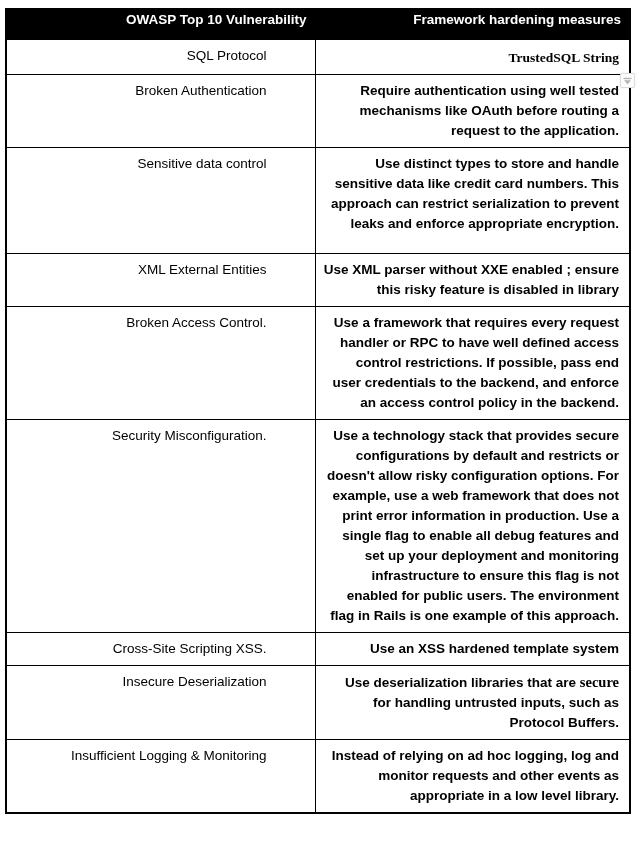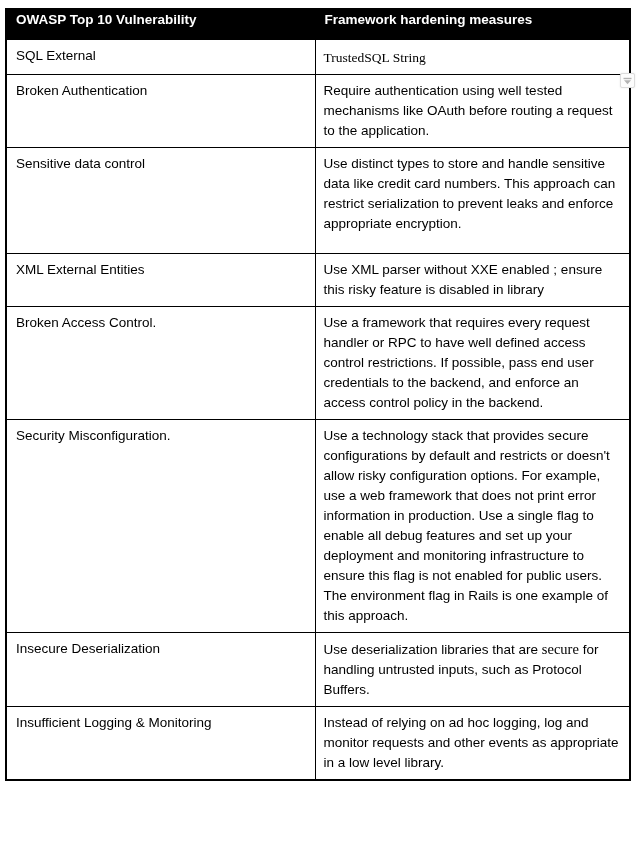--- a/index.html
+++ b/index.html
@@ -18,33 +18,33 @@
     border: 2px solid #000000;
   }
   table.vuln-table col.c1 { width: 309px; }
   table.vuln-table col.c2 { width: 315px; }
   table.vuln-table th, table.vuln-table td {
     border: 1.5px solid #000000;
     vertical-align: top;
     font-size: 13.5px;
     line-height: 20px;
     overflow: hidden;
-    text-align: left;
+    text-align: right;
     word-wrap: break-word;
   }
   thead th {
     background: #000000;
     color: #ffffff;
     font-weight: 700;
     height: 27px;
     vertical-align: middle;
     padding: 0 8px 2px 9px;
   }
   td.vuln-cell { padding: 6px 48px 6px 9px; }
-  td.meas-cell { padding: 6px 10px 6px 8px; }
+  td.meas-cell { padding: 6px 10px 6px 8px; font-weight: bold; }
   td.serif-cell {
     font-family: "Liberation Serif", serif;
     font-size: 16px;
     padding-top: 8px;
   }
   .serif-word {
     font-family: "Liberation Serif", serif;
     font-size: 14.5px;
   }
   tr.h35  { height: 35px; }
@@ -84,21 +84,21 @@
         <col class="c2">
       </colgroup>
     <thead>
       <tr>
         <th>OWASP Top 10 Vulnerability</th>
         <th>Framework hardening measures</th>
       </tr>
     </thead>
     <tbody>
       <tr class="h35">
-        <td class="vuln-cell">SQL External</td>
+        <td class="vuln-cell">SQL Protocol</td>
         <td class="meas-cell serif-cell">TrustedSQL String</td>
       </tr>
       <tr class="h70">
         <td class="vuln-cell">Broken Authentication</td>
         <td class="meas-cell">Require authentication using well tested mechanisms like OAuth before routing a request to the application.</td>
       </tr>
       <tr class="h106">
         <td class="vuln-cell">Sensitive data control</td>
         <td class="meas-cell">Use distinct types to store and handle sensitive data like credit card numbers. This approach can restrict serialization to prevent leaks and enforce appropriate encryption.</td>
       </tr>
@@ -106,20 +106,24 @@
         <td class="vuln-cell">XML External Entities</td>
         <td class="meas-cell">Use XML parser without XXE enabled ; ensure this risky feature is disabled in library</td>
       </tr>
       <tr class="h104">
         <td class="vuln-cell">Broken Access Control.</td>
         <td class="meas-cell">Use a framework that requires every request handler or RPC to have well defined access control restrictions. If possible, pass end user credentials to the backend, and enforce an access control policy in the backend.</td>
       </tr>
       <tr class="h195">
         <td class="vuln-cell">Security Misconfiguration.</td>
         <td class="meas-cell">Use a technology stack that provides secure configurations by default and restricts or doesn't allow risky configuration options. For example, use a web framework that does not print error information in production. Use a single flag to enable all debug features and set up your deployment and monitoring infrastructure to ensure this flag is not enabled for public users. The environment flag in Rails is one example of this approach.</td>
+      </tr>
+      <tr class="h33">
+        <td class="vuln-cell">Cross-Site Scripting XSS.</td>
+        <td class="meas-cell">Use an XSS hardened template system</td>
       </tr>
       <tr class="h72">
         <td class="vuln-cell">Insecure Deserialization</td>
         <td class="meas-cell"><span>Use deserialization libraries that are </span><span class="serif-word">secure</span><span> for handling untrusted inputs, such as Protocol Buffers.</span></td>
       </tr>
       <tr class="h65">
         <td class="vuln-cell">Insufficient Logging &amp; Monitoring</td>
         <td class="meas-cell">Instead of relying on ad hoc logging, log and monitor requests and other events as appropriate in a low level library.</td>
       </tr>
     </tbody>

